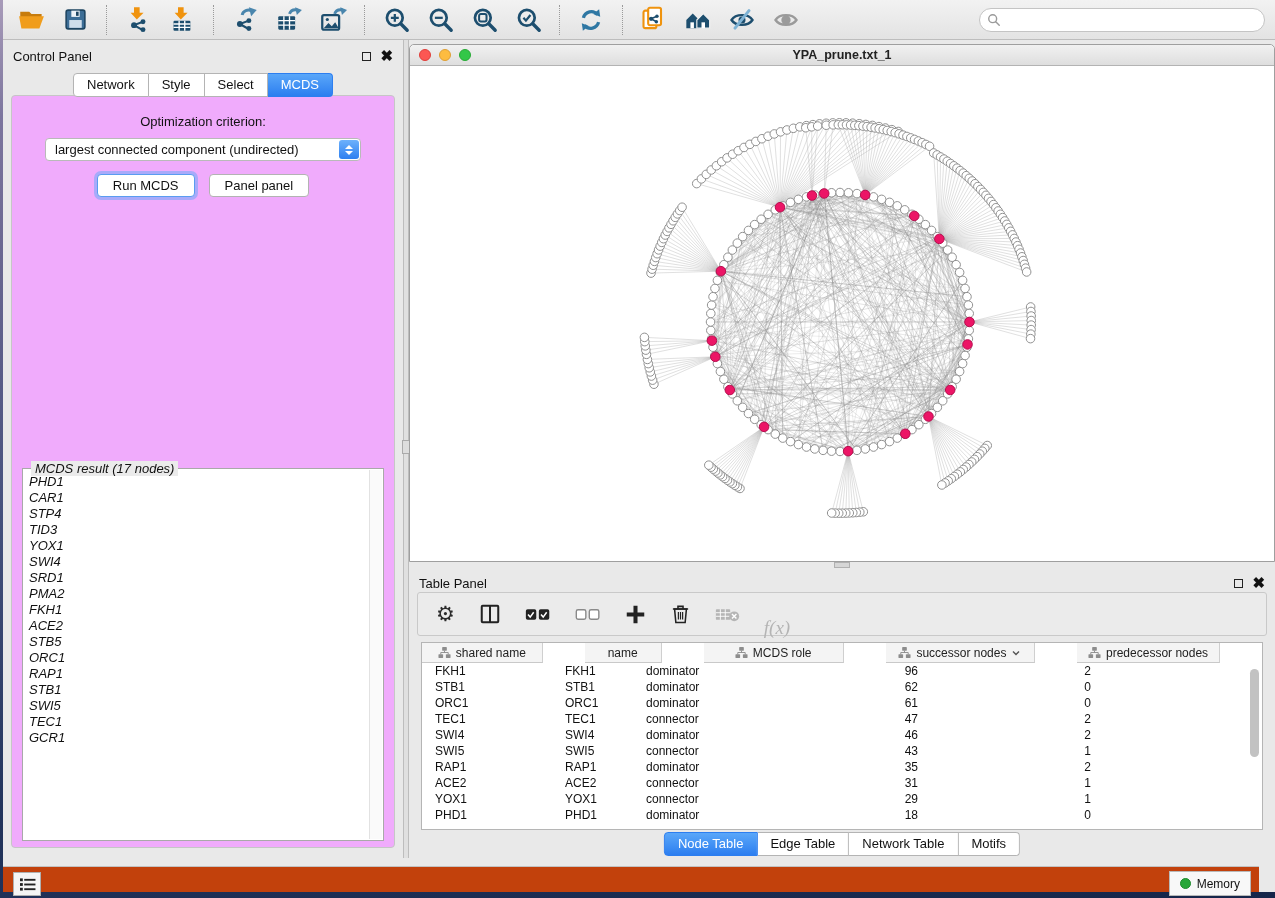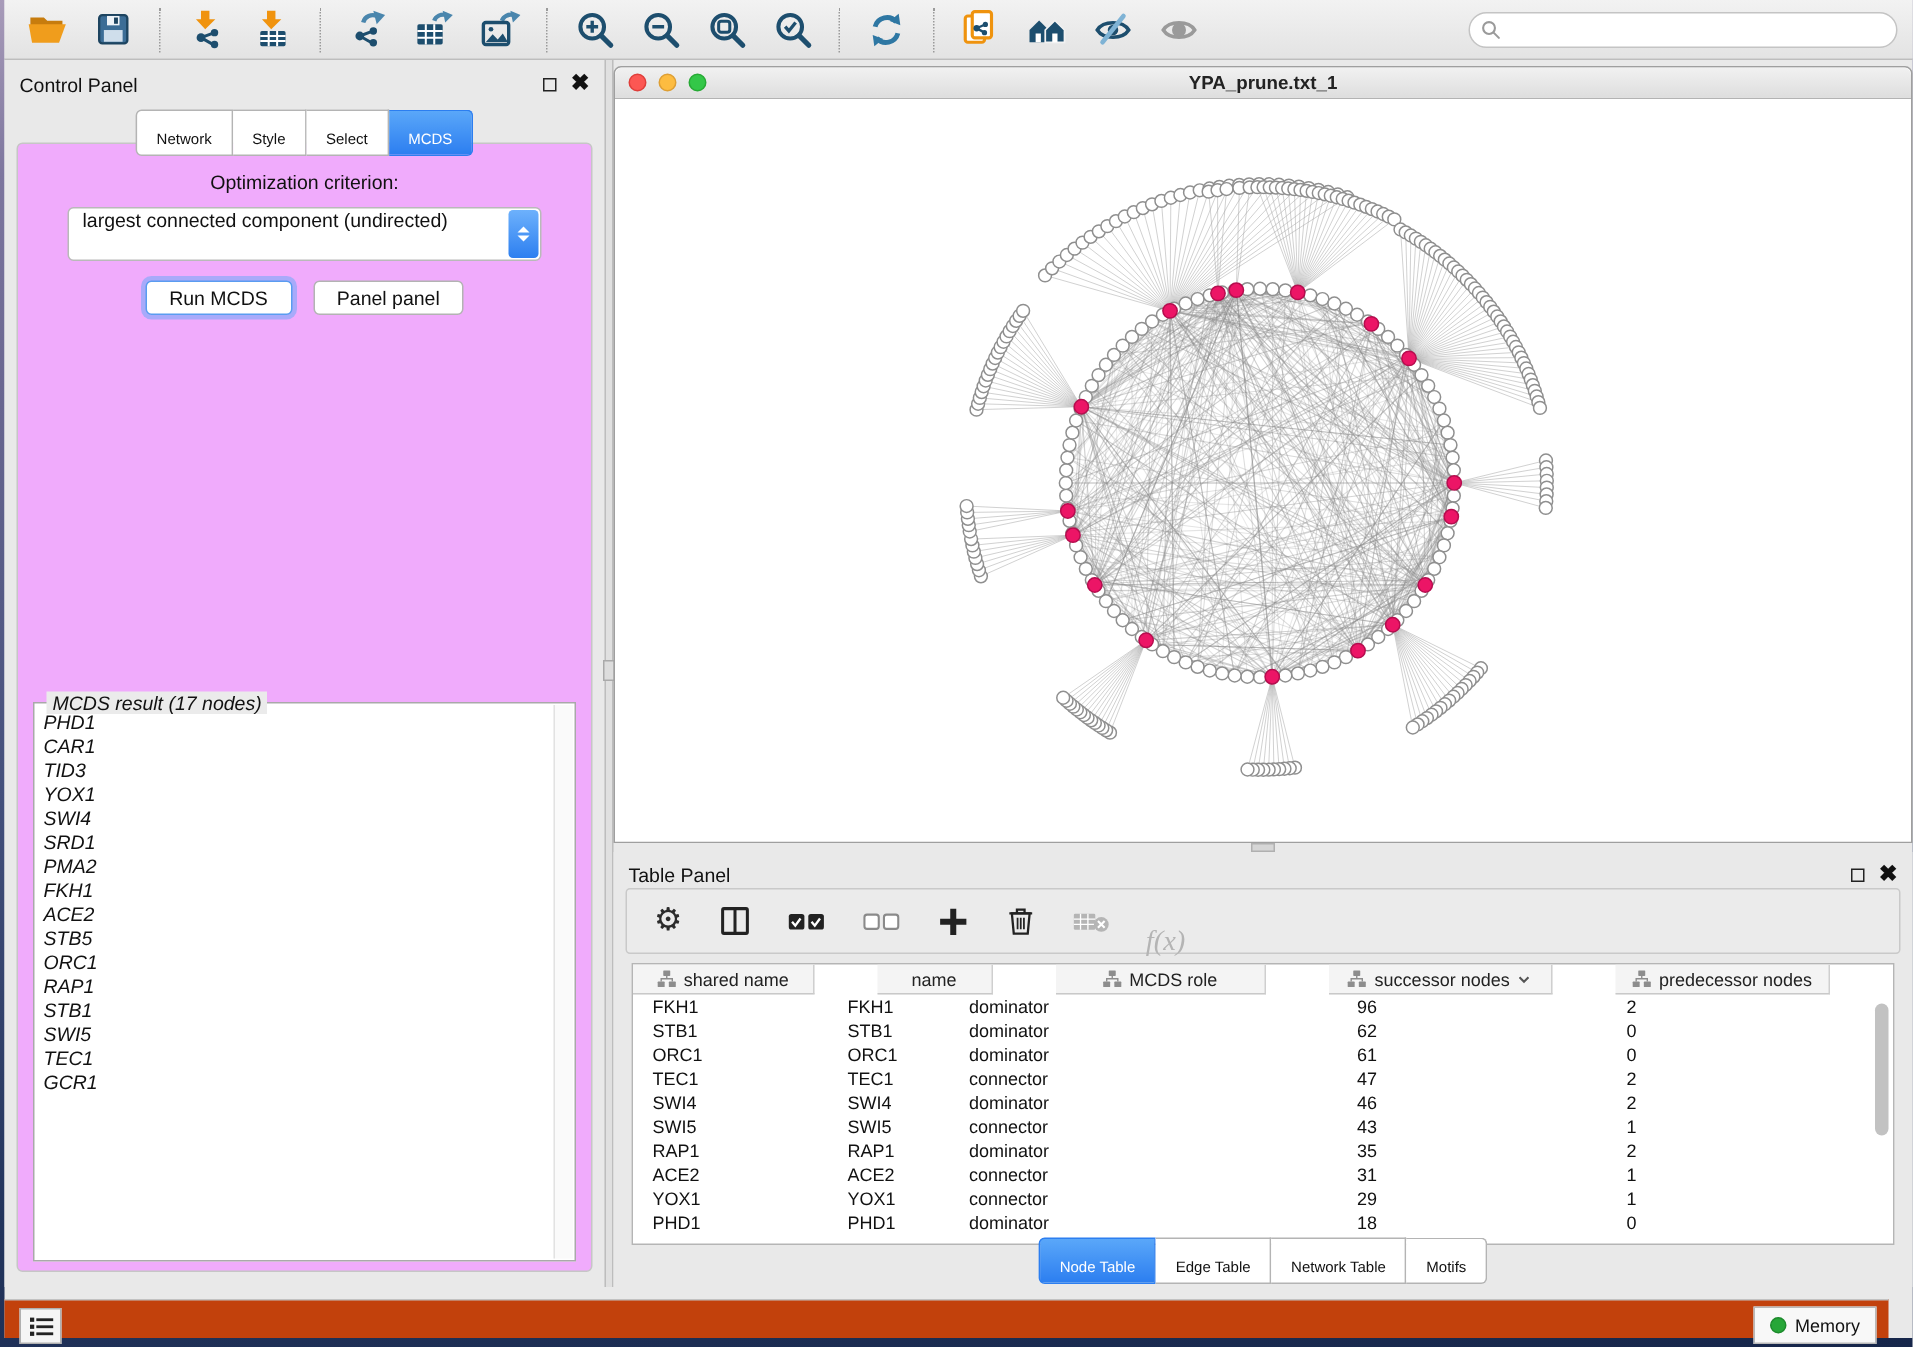--- a/index.html
+++ b/index.html
@@ -21,31 +21,31 @@
     font-family:"Liberation Sans", sans-serif; }
 
   
   .control-panel { position:absolute; left:0; top:40px; width:400px; bottom:34px; background:#e9e9e9; }
   .panel-header { height:26px; display:flex; align-items:center; padding:6px 10px 0 10px; }
   .panel-title { font-size:13px; color:#111; }
   .panel-hdr-icons { margin-left:auto; display:flex; align-items:center; gap:9px; }
   .float-box { width:9px; height:9px; border:1.5px solid #222; display:inline-block; }
   .close-x { font-size:15px; font-weight:700; color:#111; line-height:10px; }
   .cp-tabs { position:absolute; top:33px; left:50%; transform:translateX(-50%); display:flex; z-index:5; }
-  .seg-tab { font-size:10px; padding:14px 13px 4px; background:#fff; border:1px solid #b4b4b4; border-left:none;
+  .seg-tab { font-size:13px; padding:3px 13px 4px; background:#fff; border:1px solid #b4b4b4; border-left:none;
     color:#111; white-space:nowrap; }
   .seg-tab:first-child { border-left:1px solid #b4b4b4; border-radius:4px 0 0 4px; }
   .seg-tab:last-child { border-radius:0 4px 4px 0; }
   .seg-tab.active { background:linear-gradient(#5aa7f9,#2c7ef0); color:#fff; border-color:#2c7ef0; }
   .cp-content { position:absolute; top:55px; left:8px; right:8px; bottom:10px;
     background:#f0abfc; border:1px solid #c6c6c6; border-radius:4px; }
   .opt-label { margin-top:18px; text-align:center; font-size:13px; color:#111; }
   .select-row { margin-top:9px; display:flex; justify-content:center; }
-  .mac-select { width:316px; height:36px; background:#fff; border:1px solid #b9b9b9; border-radius:4px;
-    position:relative; display:flex; align-items:flex-start; padding-left:9px; font-size:13px; color:#111; }
+  .mac-select { width:316px; height:23px; background:#fff; border:1px solid #b9b9b9; border-radius:4px;
+    position:relative; display:flex; align-items:center; padding-left:9px; font-size:13px; color:#111; }
   .stepper { position:absolute; right:1px; top:1px; bottom:1px; width:20px; border-radius:3px;
     background:linear-gradient(#6db1fc,#2d7ff0); display:flex; flex-direction:column;
     align-items:center; justify-content:center; gap:2px; }
   .tri-up { width:0; height:0; border-left:4px solid transparent; border-right:4px solid transparent; border-bottom:4px solid #fff; }
   .tri-dn { width:0; height:0; border-left:4px solid transparent; border-right:4px solid transparent; border-top:4px solid #fff; }
   .btn-row { margin-top:13px; display:flex; justify-content:center; gap:14px; }
   .btn { background:#fff; border:1px solid #b3b3b3; border-radius:4px; padding:3px 15px; font-size:13px; color:#111;
     font-family:"Liberation Sans", sans-serif; }
   .btn.focused { box-shadow:0 0 0 3px rgba(109,170,248,.55); border-color:#5a9cf0; }
   .mcds-box { position:absolute; left:10px; right:10px; top:372px; bottom:6px; background:#fff; border:1px solid #a9a9a9;font-style:italic; }
@@ -287,20 +287,21 @@
       </div>
       <div class="btn-row">
         <button class="btn focused">Run MCDS</button>
         <button class="btn">Panel panel</button>
       </div>
       <div class="mcds-box">
         <span class="mcds-legend">MCDS result (17 nodes)</span>
         <div class="mcds-list" id="mcds-list">
             <div>PHD1</div>
             <div>CAR1</div>
+            <div>STP4</div>
             <div>TID3</div>
             <div>YOX1</div>
             <div>SWI4</div>
             <div>SRD1</div>
             <div>PMA2</div>
             <div>FKH1</div>
             <div>ACE2</div>
             <div>STB5</div>
             <div>ORC1</div>
             <div>RAP1</div>

